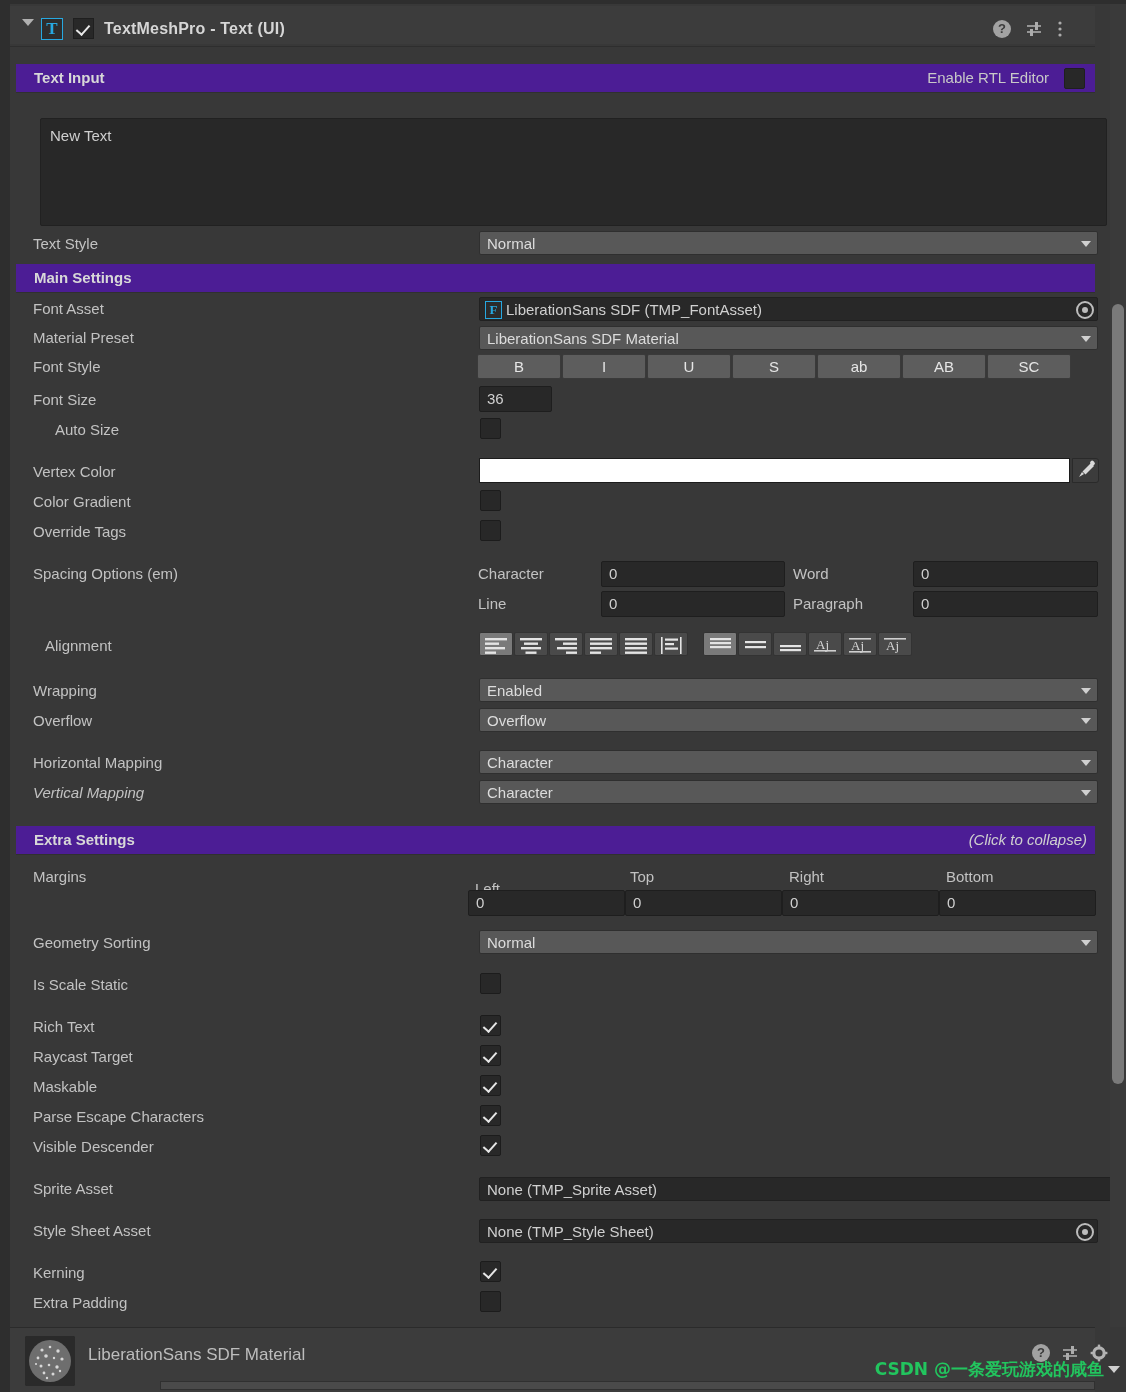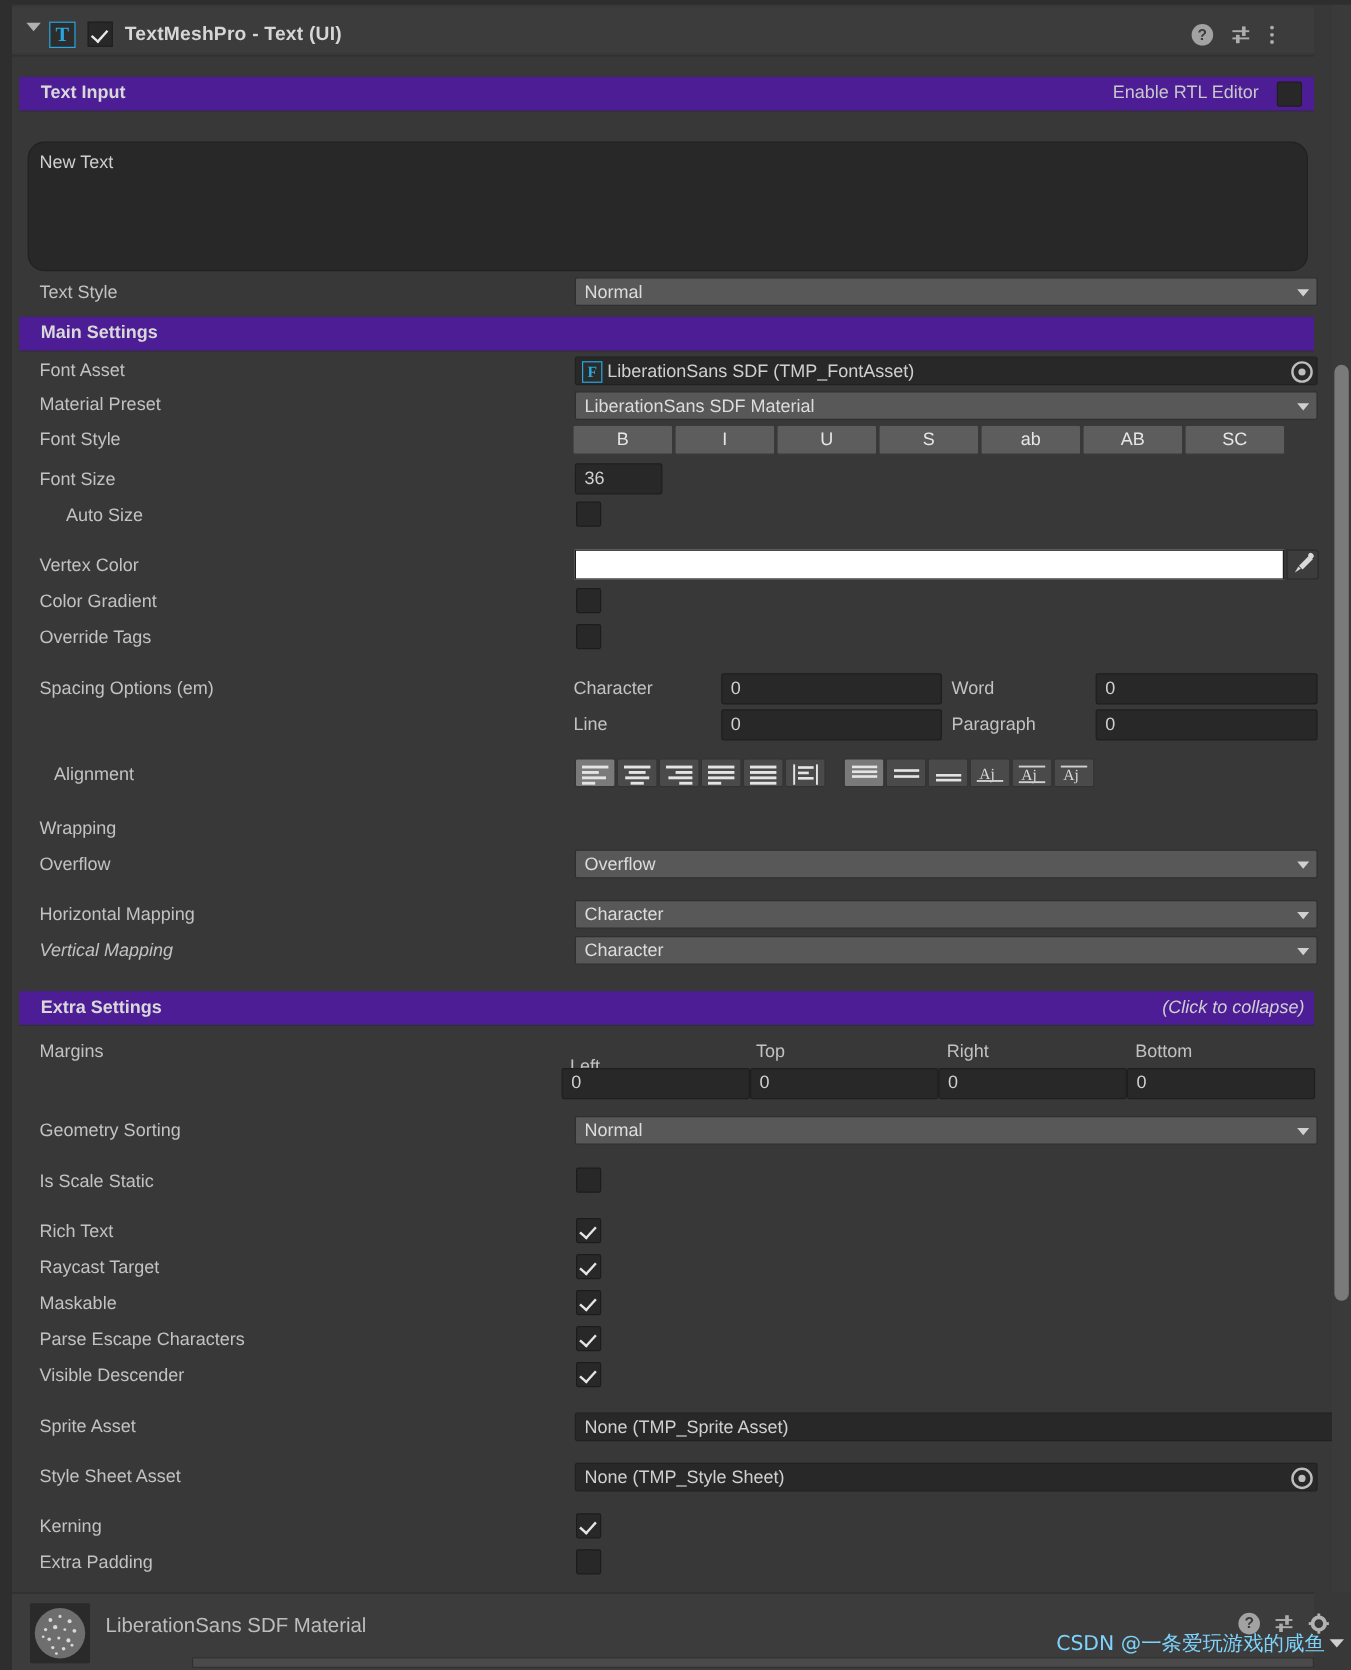--- a/index.html
+++ b/index.html
@@ -35,22 +35,22 @@
   .secbar{position:absolute;left:16px;width:1079px;height:28px;background:#4c1d95;
     border-bottom:1px solid #303030;}
   .secbar .lbl{position:absolute;left:18px;top:5px;font-weight:bold;font-size:15px;color:#d8d8d8;}
   .secbar .rlbl{position:absolute;right:8px;top:5px;font-size:15px;color:#cfcfcf;}
   .secbar .rlbl.ital{font-style:italic;}
   .secbar .rtl{position:absolute;right:46px;top:5px;font-size:15px;color:#c8c8c8;}
   .secbar .rtlbox{position:absolute;right:10px;top:4px;width:21px;height:21px;background:#282828;
     border:1px solid #1f1f1f;box-sizing:border-box;border-radius:2px;}
 
   
-  .textarea{position:absolute;left:23px;top:118px;width:1067px;height:108px;background:#282828;
-    border:1px solid #212121;box-sizing:border-box;border-radius:14px;}
+  .textarea{position:absolute;left:40px;top:118px;width:1067px;height:108px;background:#282828;
+    border:1px solid #212121;box-sizing:border-box;border-radius:2px;}
   .textarea .val{position:absolute;left:9px;top:8px;font-size:15px;color:#cfcfcf;}
 
   
   .lab{position:absolute;font-size:15px;color:#c2c2c2;}
 
   
   .dropdown{position:absolute;background:#585858;border:1px solid #2f2f2f;box-sizing:border-box;
     border-radius:2px;height:24px;}
   .dropdown .dv{position:absolute;left:7px;top:3px;font-size:15px;color:#dcdcdc;white-space:nowrap;}
   .dropdown .arrow{position:absolute;right:6px;top:9px;width:0;height:0;
@@ -100,22 +100,22 @@
 
   
   .matpanel{position:absolute;left:10px;top:1327px;width:1085px;height:65px;background:#3c3c3c;
     border-top:1px solid #2b2b2b;}
   .mat-thumb{position:absolute;left:25px;top:1336px;width:50px;height:50px;background:#2a2a2a;
     border-radius:2px;overflow:hidden;}
   .mat-title{position:absolute;left:88px;top:1345px;font-size:17px;color:#bdbdbd;}
   .mat-icons{position:absolute;right:18px;top:1344px;display:flex;gap:11px;align-items:center;}
   .mat-bar{position:absolute;left:160px;top:1381px;width:935px;height:9px;background:#4a4a4a;
     border:1px solid #303030;box-sizing:border-box;}
-  .watermark{position:absolute;right:22px;top:1358px;font-size:17px;color:#7dd3fc;
-    font-family:"DejaVu Sans",sans-serif;}
+  .watermark{position:absolute;right:22px;top:1358px;font-size:17px;color:#22c55e;
+    font-family:"DejaVu Sans",sans-serif;font-weight:bold;}
   .wm-caret{position:absolute;right:6px;top:1366px;width:0;height:0;
     border-left:6px solid transparent;border-right:6px solid transparent;border-top:7px solid #d0d0d0;}
 
   
   .scrolltrack{position:absolute;right:0;top:4px;width:16px;height:1323px;background:#3a3a3a;}
   .scrollthumb{position:absolute;right:2px;top:300px;width:12px;height:780px;background:#7a7a7a;
     border-radius:6px;}
 
   .divider{position:absolute;left:10px;width:1085px;height:1px;background:#2e2e2e;}
 </style>
@@ -330,20 +330,24 @@
     </div>
     <div class="abtn">
       <svg width="28" height="20" viewBox="0 0 28 20">
         <rect x="2" y="3" width="22" height="1.6" fill="#cfcfcf"></rect>
         <text x="4" y="15" font-family="Liberation Serif, serif" font-size="13" fill="#d8d8d8">Aj</text>
       </svg>
     </div>
   </div>
 
   <div class="lab" style="left:33px;top:682px;">Wrapping</div>
+  <div class="dropdown" style="left:479px;top:678px;width:619px;">
+    <div class="dv">Enabled</div>
+    <div class="arrow"></div>
+  </div>
 
   <div class="lab" style="left:33px;top:712px;">Overflow</div>
   <div class="dropdown" style="left:479px;top:708px;width:619px;">
     <div class="dv">Overflow</div>
     <div class="arrow"></div>
   </div>
 
   <div class="lab" style="left:33px;top:754px;">Horizontal Mapping</div>
   <div class="dropdown" style="left:479px;top:750px;width:619px;">
     <div class="dv">Character</div>

